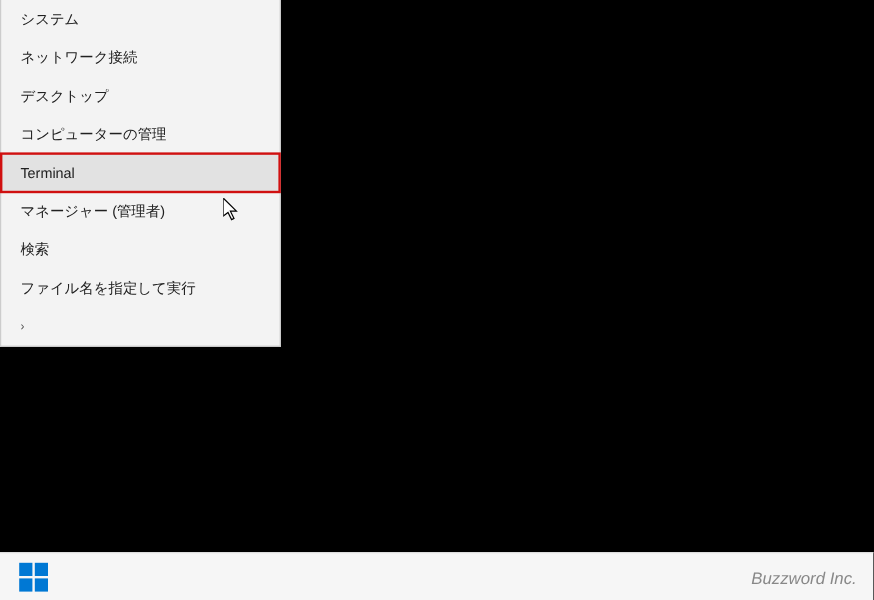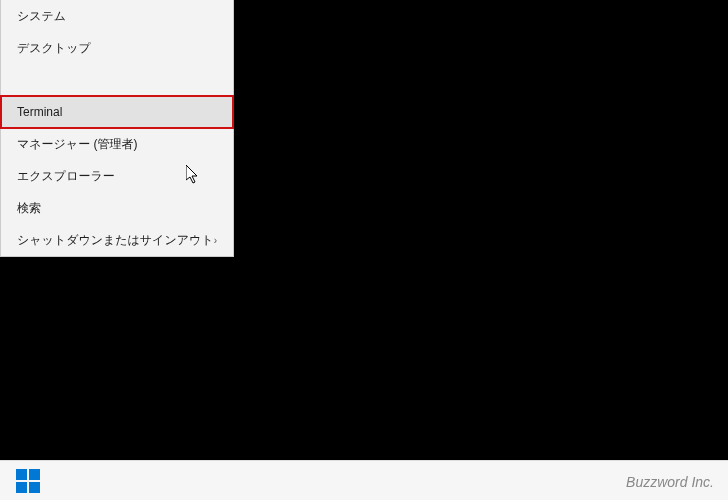--- a/index.html
+++ b/index.html
@@ -37,21 +37,20 @@
       display: flex;
       align-items: center;
       justify-content: space-between;
       height: 32px;
     }
     .menu-item.highlighted {
       background: #e2e2e2;
       outline: 2px solid #d01010;
       outline-offset: -1px;
       position: relative;
-      margin-top: 32px;
     }
     .submenu-arrow {
       font-size: 10px;
       color: #555;
     }
     .cursor {
       position: absolute;
       pointer-events: none;
       z-index: 100;
     }
@@ -93,36 +92,41 @@
   </style>
 </head>
 <body>
 
 <div class="desktop">
   <div class="context-menu" id="menu-container">
       <div class="menu-item">
         <span>システム</span>
       </div>
       <div class="menu-item">
+        <span>ネットワーク接続</span>
+      </div>
+      <div class="menu-item">
         <span>デスクトップ</span>
+      </div>
+      <div class="menu-item">
+        <span>コンピューターの管理</span>
       </div>
       <div class="menu-item highlighted">
         <span>Terminal</span>
       </div>
       <div class="menu-item">
         <span>マネージャー (管理者)</span>
       </div>
       <div class="menu-item">
-        <span>エクスプローラー</span>
-      </div>
-      <div class="menu-item">
         <span>検索</span>
       </div>
       <div class="menu-item">
-        <span>シャットダウンまたはサインアウト</span>
+        <span>ファイル名を指定して実行</span>
+      </div>
+      <div class="menu-item">
         <span class="submenu-arrow">›</span>
       </div>
     </div>
   <svg class="cursor" width="16" height="20" viewBox="0 0 16 20" style="left:186px; top:165px;">
     <path d="M0,0 L0,15 L4,12 L7,18 L9,17 L6,11 L11,11 Z" fill="#fff" stroke="#000" stroke-width="1"></path>
   </svg>
 </div>
 
 <div class="taskbar">
   <div class="start-button">

